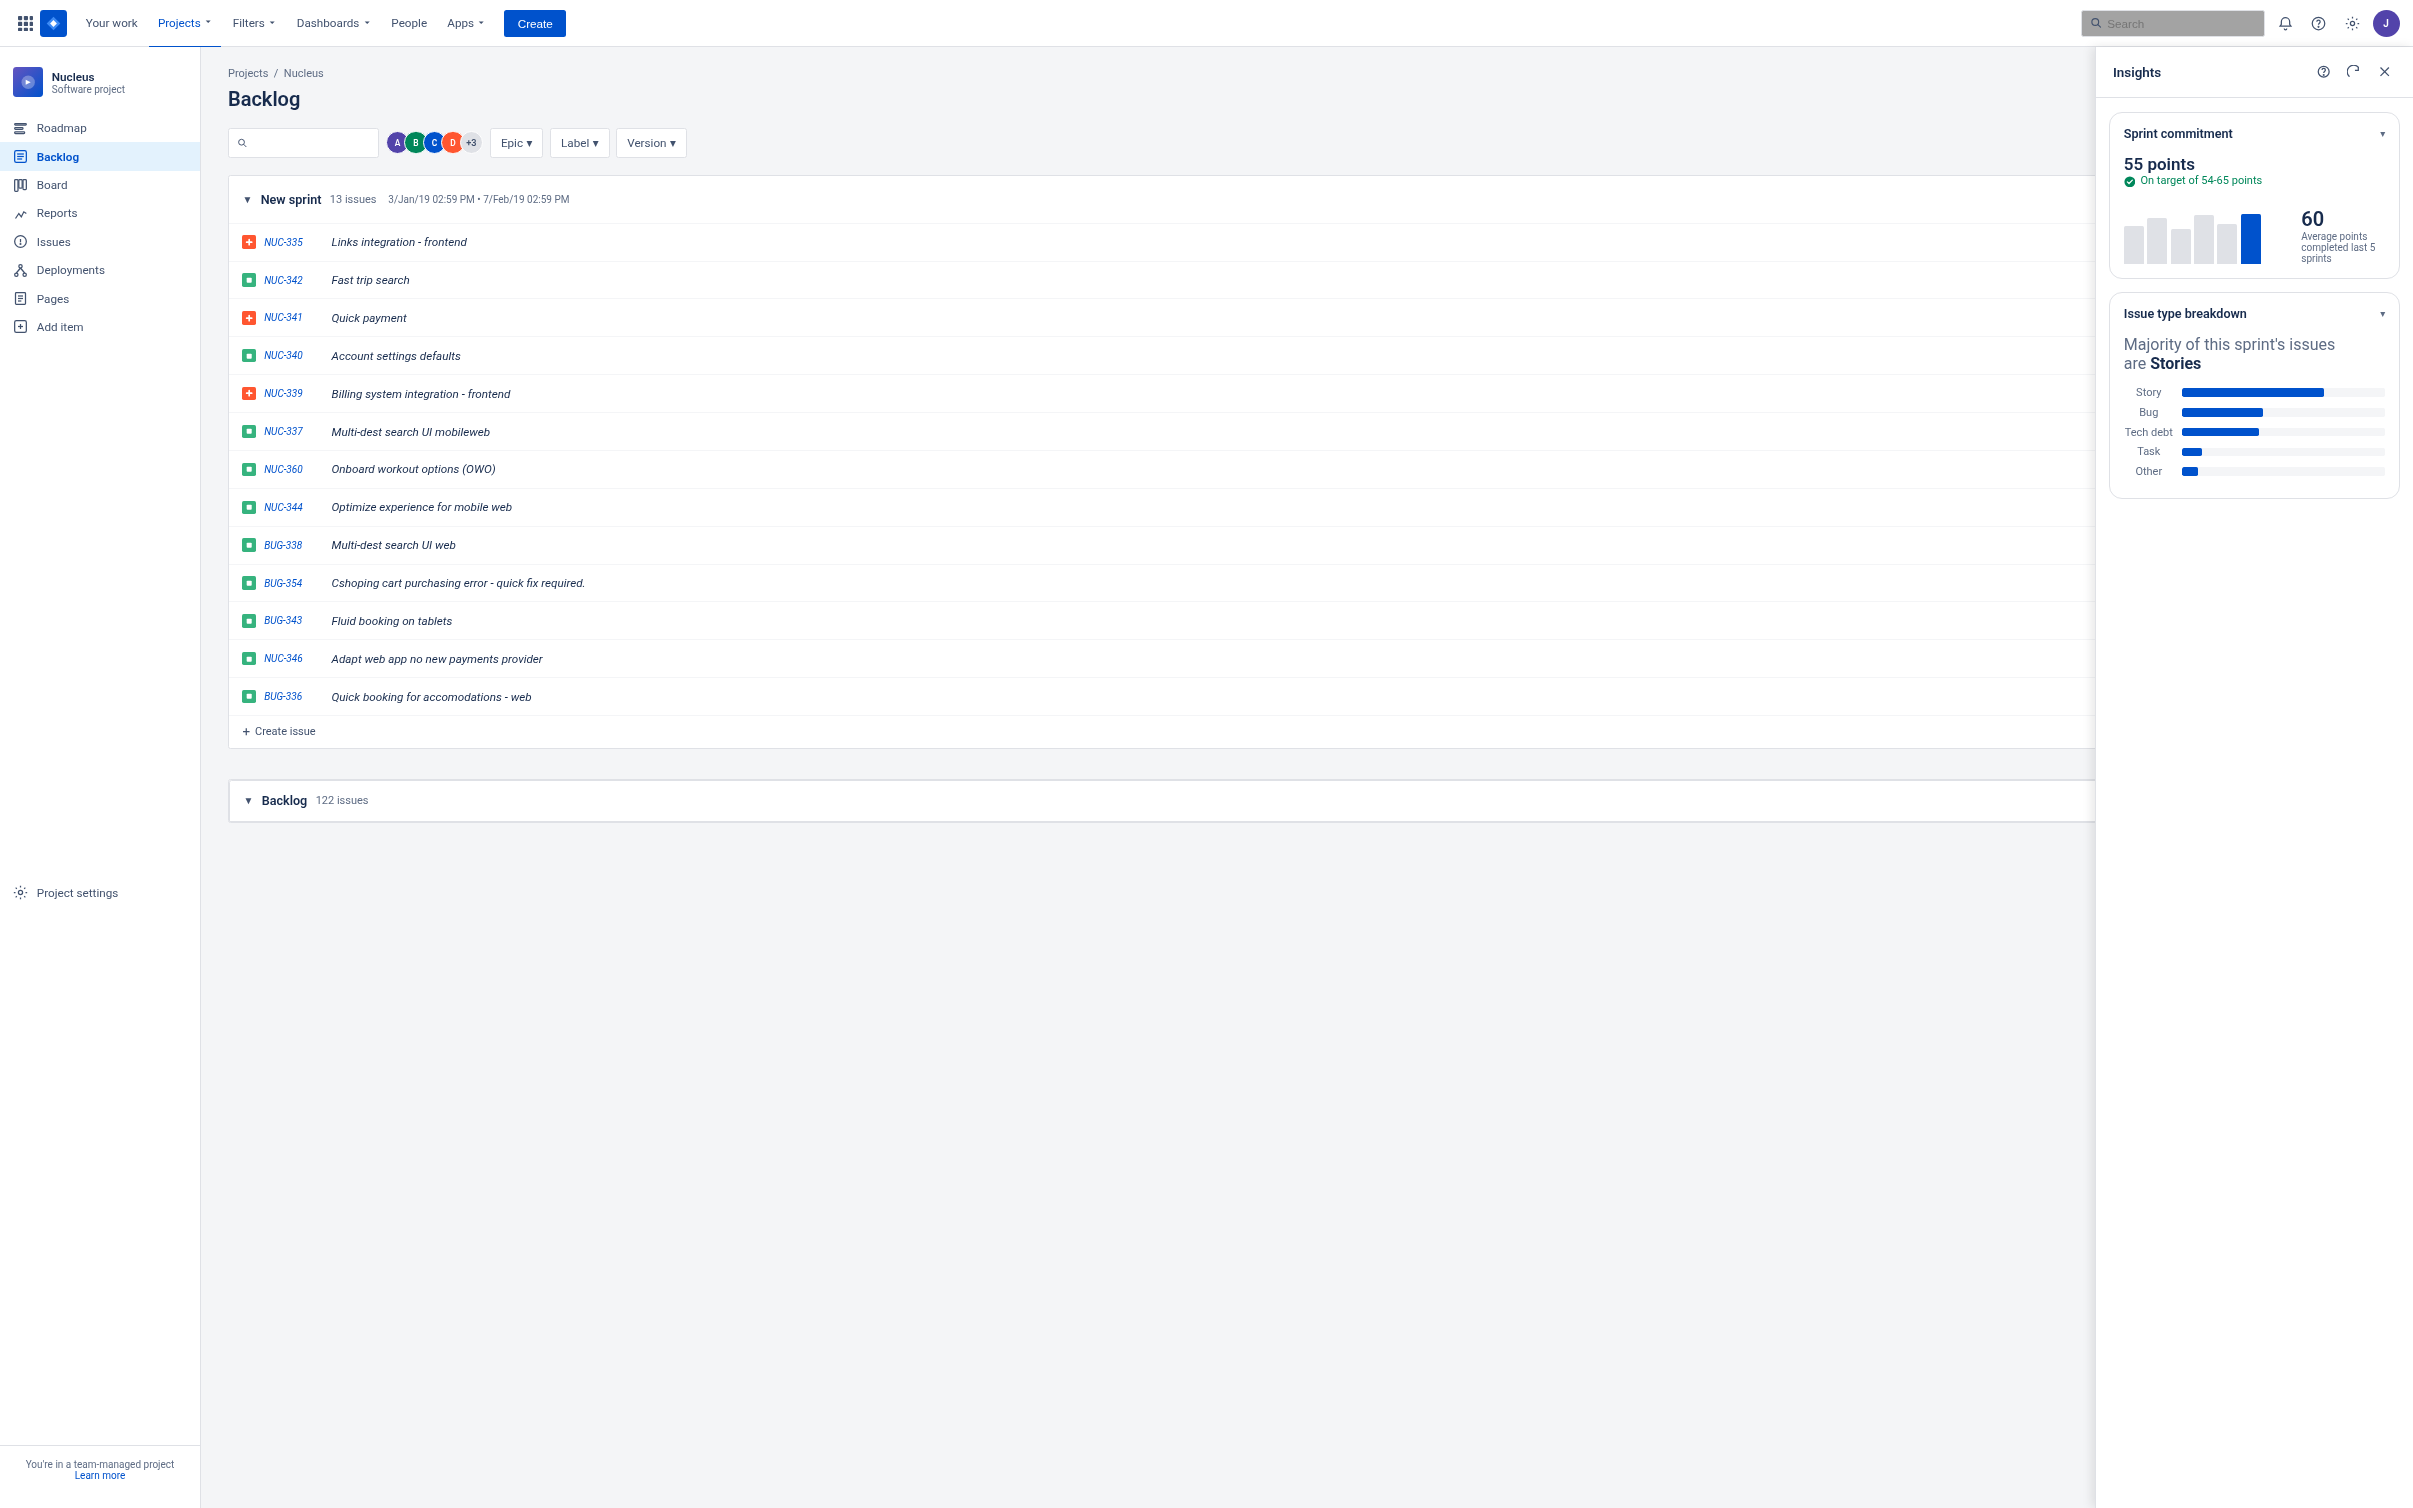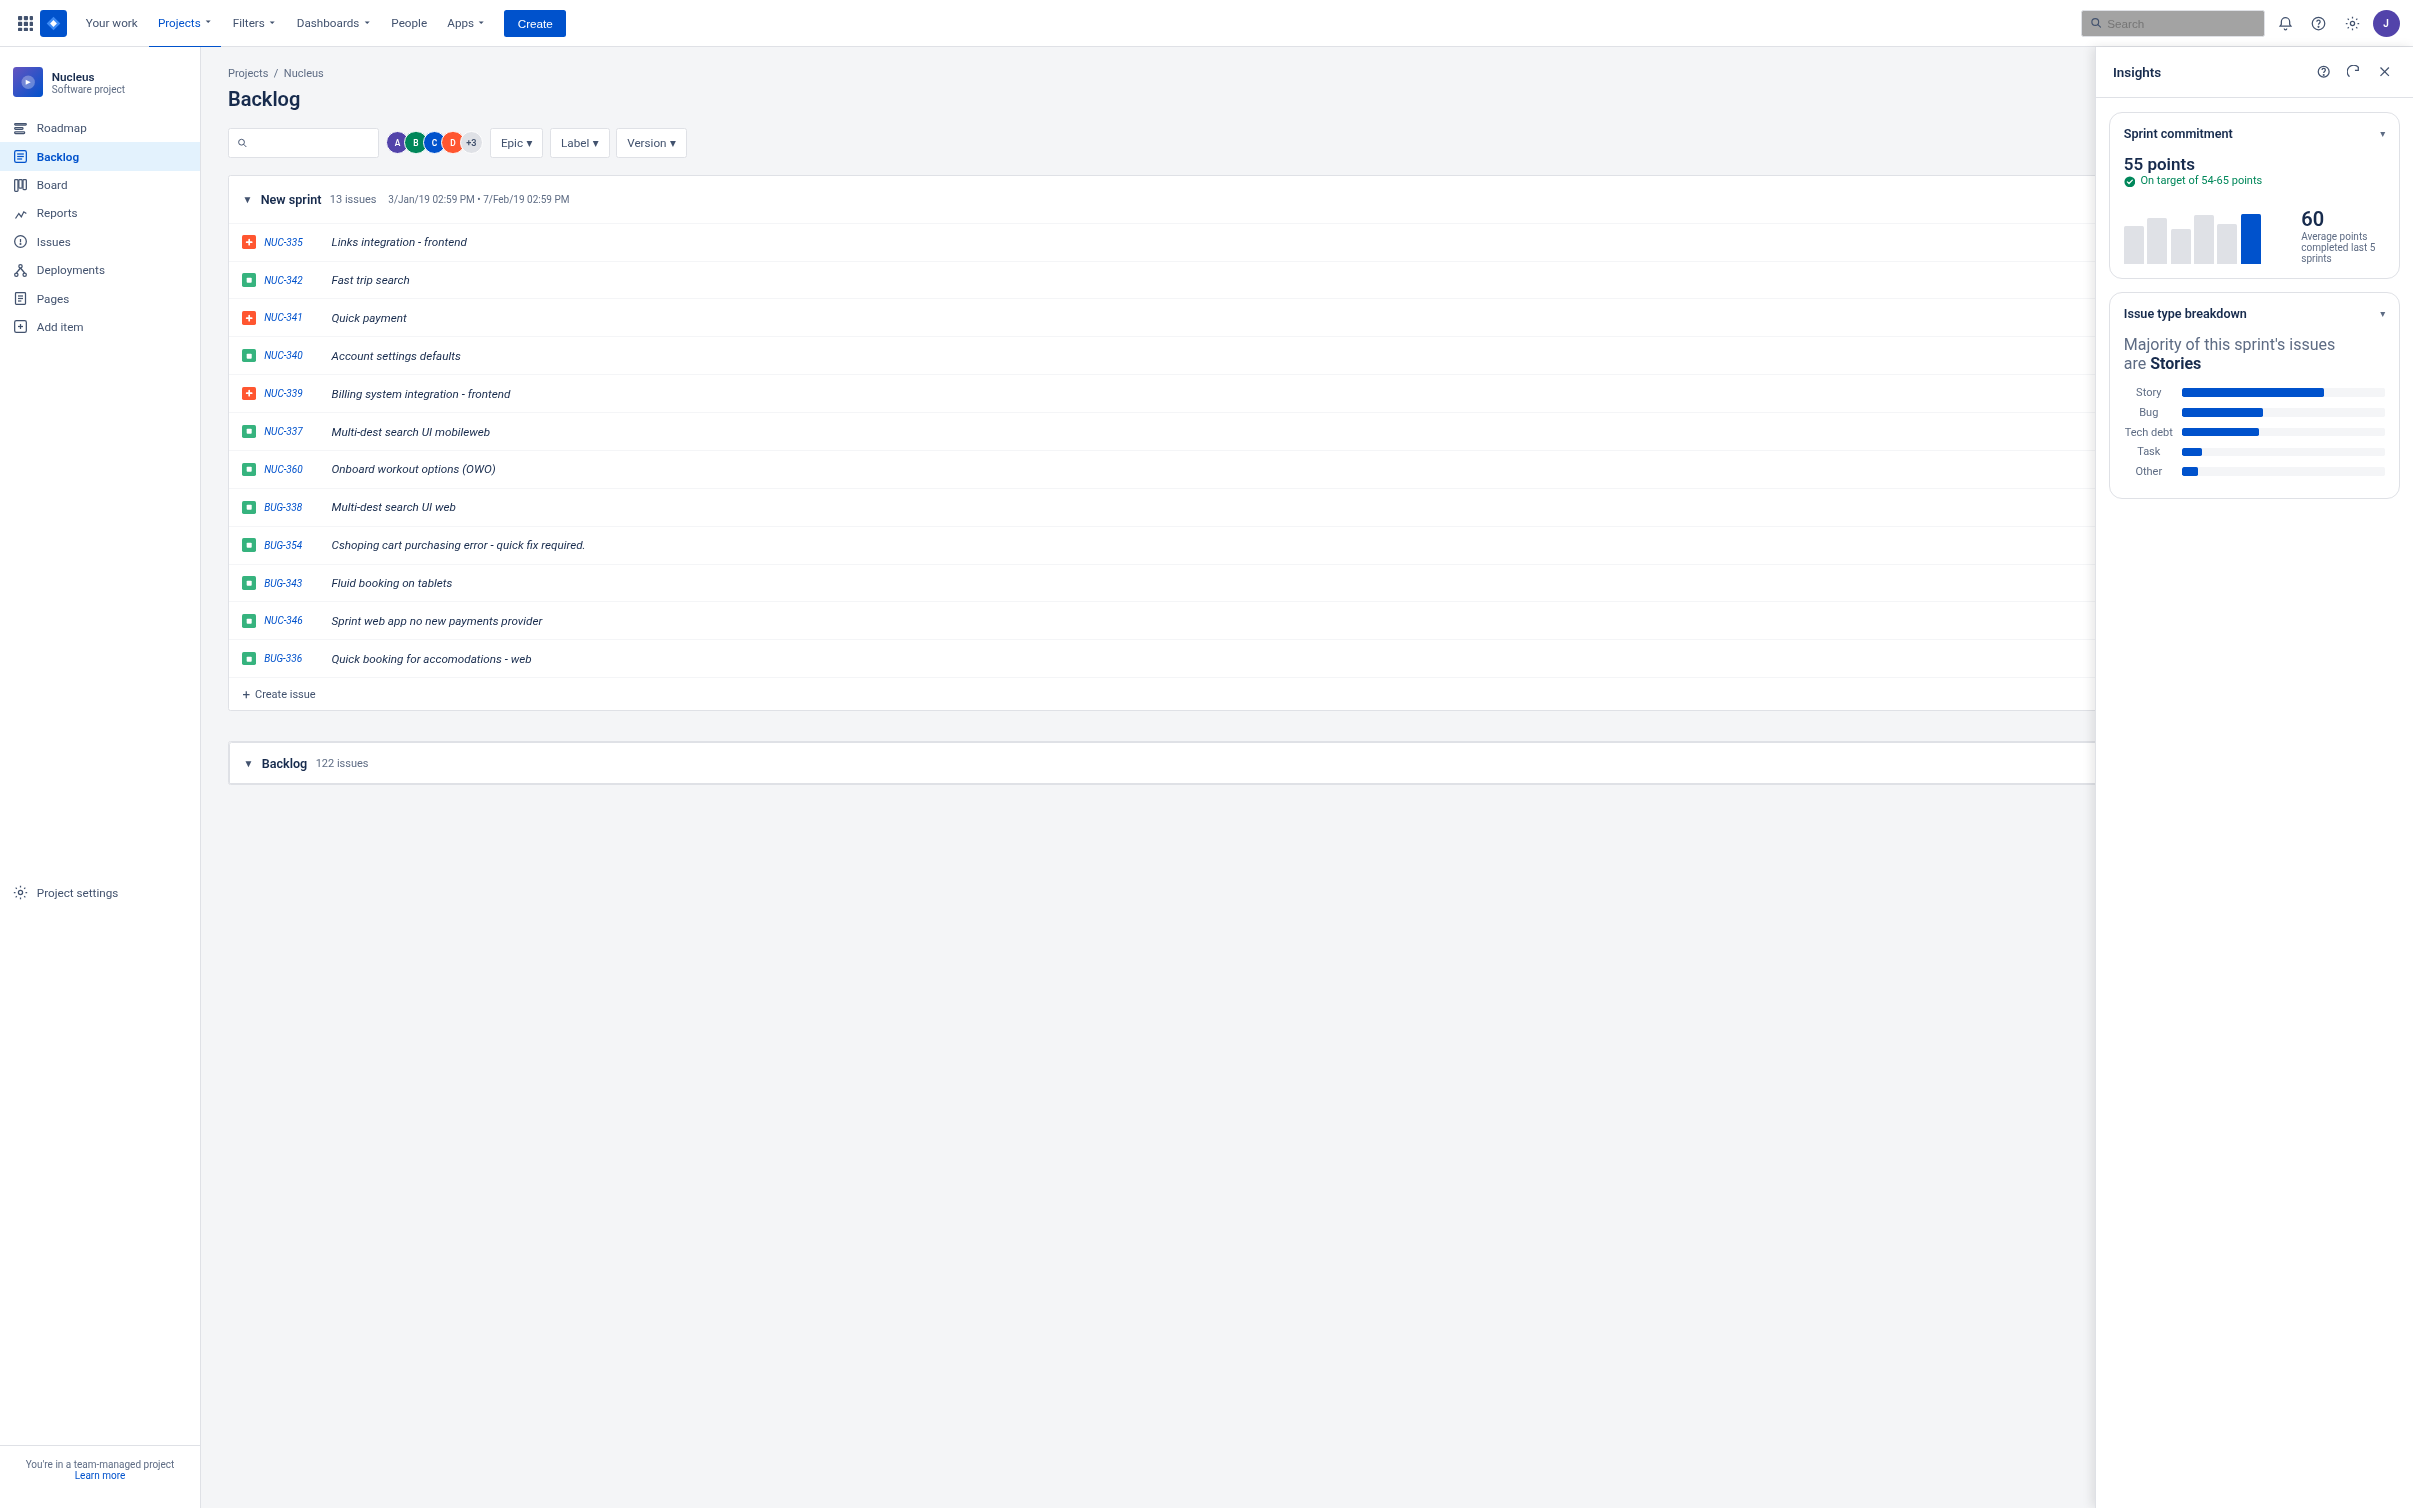--- a/index.html
+++ b/index.html
@@ -454,20 +454,31 @@
     <span class="issue-summary">Onboard workout options (OWO)</span>
     <span class="issue-label label-accounts">ACCOUNTS</span>
     <div class="issue-avatar" style="background:#5243aa;">A</div>
   </div>
           <div class="issue-row">
     <div class="issue-type-icon issue-type-story">
       <svg width="8.4" height="8.4" viewBox="0 0 10 10" fill="#fff">
         <rect x="2" y="2" width="6" height="6" rx="1"></rect>
       </svg>
     </div>
+    <span class="issue-key">NUC-344</span>
+    <span class="issue-summary">Optimize experience for mobile web</span>
+    <span class="issue-label label-billing">BILLING</span>
+    <div class="issue-avatar" style="background:#ff5630;">M</div>
+  </div>
+          <div class="issue-row">
+    <div class="issue-type-icon issue-type-story">
+      <svg width="8.4" height="8.4" viewBox="0 0 10 10" fill="#fff">
+        <rect x="2" y="2" width="6" height="6" rx="1"></rect>
+      </svg>
+    </div>
     <span class="issue-key">BUG-338</span>
     <span class="issue-summary">Multi-dest search UI web</span>
     <span class="issue-label label-accounts">ACCOUNTS</span>
     <div class="issue-avatar" style="background:#00875a;">B</div>
   </div>
           <div class="issue-row">
     <div class="issue-type-icon issue-type-story">
       <svg width="8.4" height="8.4" viewBox="0 0 10 10" fill="#fff">
         <rect x="2" y="2" width="6" height="6" rx="1"></rect>
       </svg>
@@ -488,21 +499,21 @@
     <span class="issue-label label-feedback">FEEDBACK</span>
     <div class="issue-avatar" style="background:#0052cc;">C</div>
   </div>
           <div class="issue-row">
     <div class="issue-type-icon issue-type-story">
       <svg width="8.4" height="8.4" viewBox="0 0 10 10" fill="#fff">
         <rect x="2" y="2" width="6" height="6" rx="1"></rect>
       </svg>
     </div>
     <span class="issue-key">NUC-346</span>
-    <span class="issue-summary">Sprint web app no new payments provider</span>
+    <span class="issue-summary">Adapt web app no new payments provider</span>
 
     <div class="issue-avatar" style="background:#00875a;">B</div>
   </div>
           <div class="issue-row">
     <div class="issue-type-icon issue-type-story">
       <svg width="8.4" height="8.4" viewBox="0 0 10 10" fill="#fff">
         <rect x="2" y="2" width="6" height="6" rx="1"></rect>
       </svg>
     </div>
     <span class="issue-key">BUG-336</span>

